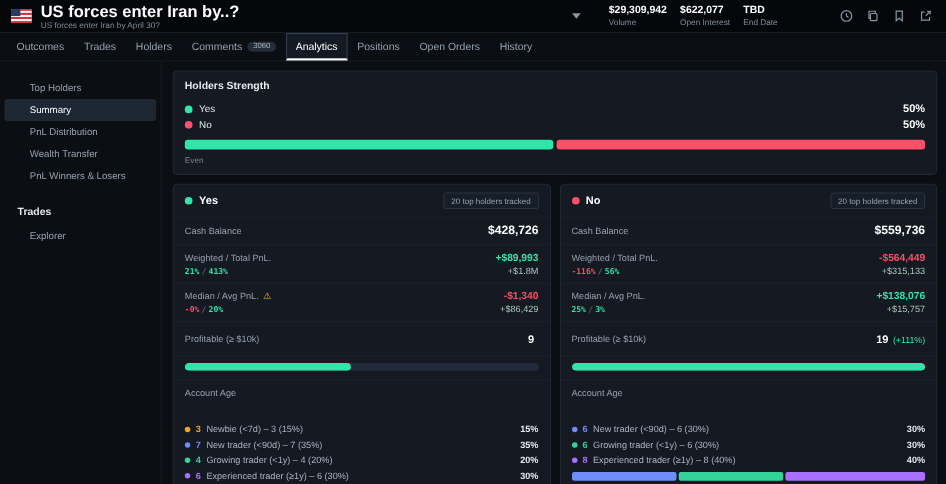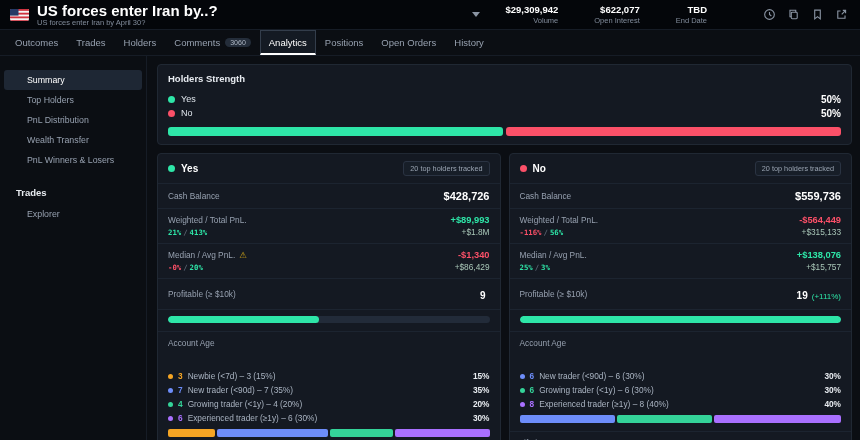--- a/index.html
+++ b/index.html
@@ -9,21 +9,21 @@
 
   
   .topbar { height:30px; flex:0 0 30px; background:#04060a; display:flex; align-items:center; padding:0 10px; gap:8px; border-bottom:1px solid #161c26; }
   .flag { width:19px; height:13px; border-radius:2px; overflow:hidden; flex:0 0 auto; }
   .tb-titles { display:flex; flex-direction:column; line-height:1.15; }
   .tb-title { font-size:15px; font-weight:700; color:#ffffff; }
   .tb-sub { font-size:7.5px; color:#828c9b; }
   .tb-spacer { flex:1; }
   .chev-btn { width:14px; height:14px; display:flex; align-items:center; justify-content:center; cursor:pointer; }
   .chev { width:0; height:0; border-left:4px solid transparent; border-right:4px solid transparent; border-top:5px solid #8a94a3; }
-  .tb-stats { display:flex; gap:36px; margin-left:14px;text-align:right; }
+  .tb-stats { display:flex; gap:12px; margin-left:14px; }
   .stat { display:flex; flex-direction:column; line-height:1.2; }
   .stat-val { font-size:9.5px; font-weight:700; color:#ffffff; }
   .stat-lab { font-size:7.5px; color:#828c9b; }
   .tb-icons { display:flex; gap:11px; margin-left:48px; margin-right:2px; color:#8a94a3; }
   .tb-icons svg { width:13px; height:13px; display:block; cursor:pointer; }
 
   
   .navbar { height:26px; flex:0 0 26px; background:#0b0e13; display:flex; align-items:stretch; padding:0 6px; border-bottom:1px solid #161c26; }
   .tab { font-size:9.5px; color:#97a1b0; display:flex; align-items:center; gap:5px; padding:0 8px; cursor:pointer; border:1px solid transparent;text-align:right; }
   .tab.active { color:#ffffff; background:#141a23; border:1px solid #333d4b; border-bottom:2px solid #ffffff; }
@@ -164,22 +164,22 @@
         <span>Open Orders</span>
       </div>
     <div class="tab">
         <span>History</span>
       </div>
   </div>
 
   <div class="bodyrow">
 
     <div class="sidebar">
+      <div class="side-item">Top Holders</div>
       <div class="side-item active">Summary</div>
-      <div class="side-item">Top Holders</div>
       <div class="side-item">PnL Distribution</div>
       <div class="side-item">Wealth Transfer</div>
       <div class="side-item">PnL Winners &amp; Losers</div>
       <div class="side-title mt">Trades</div>
       <div class="side-item">Explorer</div>
     </div>
 
     <div class="main">
 
       <div class="card hs">
@@ -191,20 +191,21 @@
         </div>
         <div class="legend-row">
           <span class="dot" style="background-color: rgb(251, 80, 104);"></span>
           <span class="legend-label">No</span>
           <span class="legend-pct">50%</span>
         </div>
         <div class="hs-bar">
           <div class="hs-seg" style="width: 50%; background-color: rgb(46, 230, 168);"></div>
           <div class="hs-seg" style="width: 50%; background-color: rgb(251, 80, 104);"></div>
         </div>
+        <div class="hs-caption">Even</div>
       </div>
 
       <div class="panels">
 
         <div class="card">
           <div class="p-head">
             <span class="dot" style="background-color: rgb(46, 230, 168);"></span>
             <span class="p-title">Yes</span>
             <span class="p-badge">20 top holders tracked</span>
           </div>

